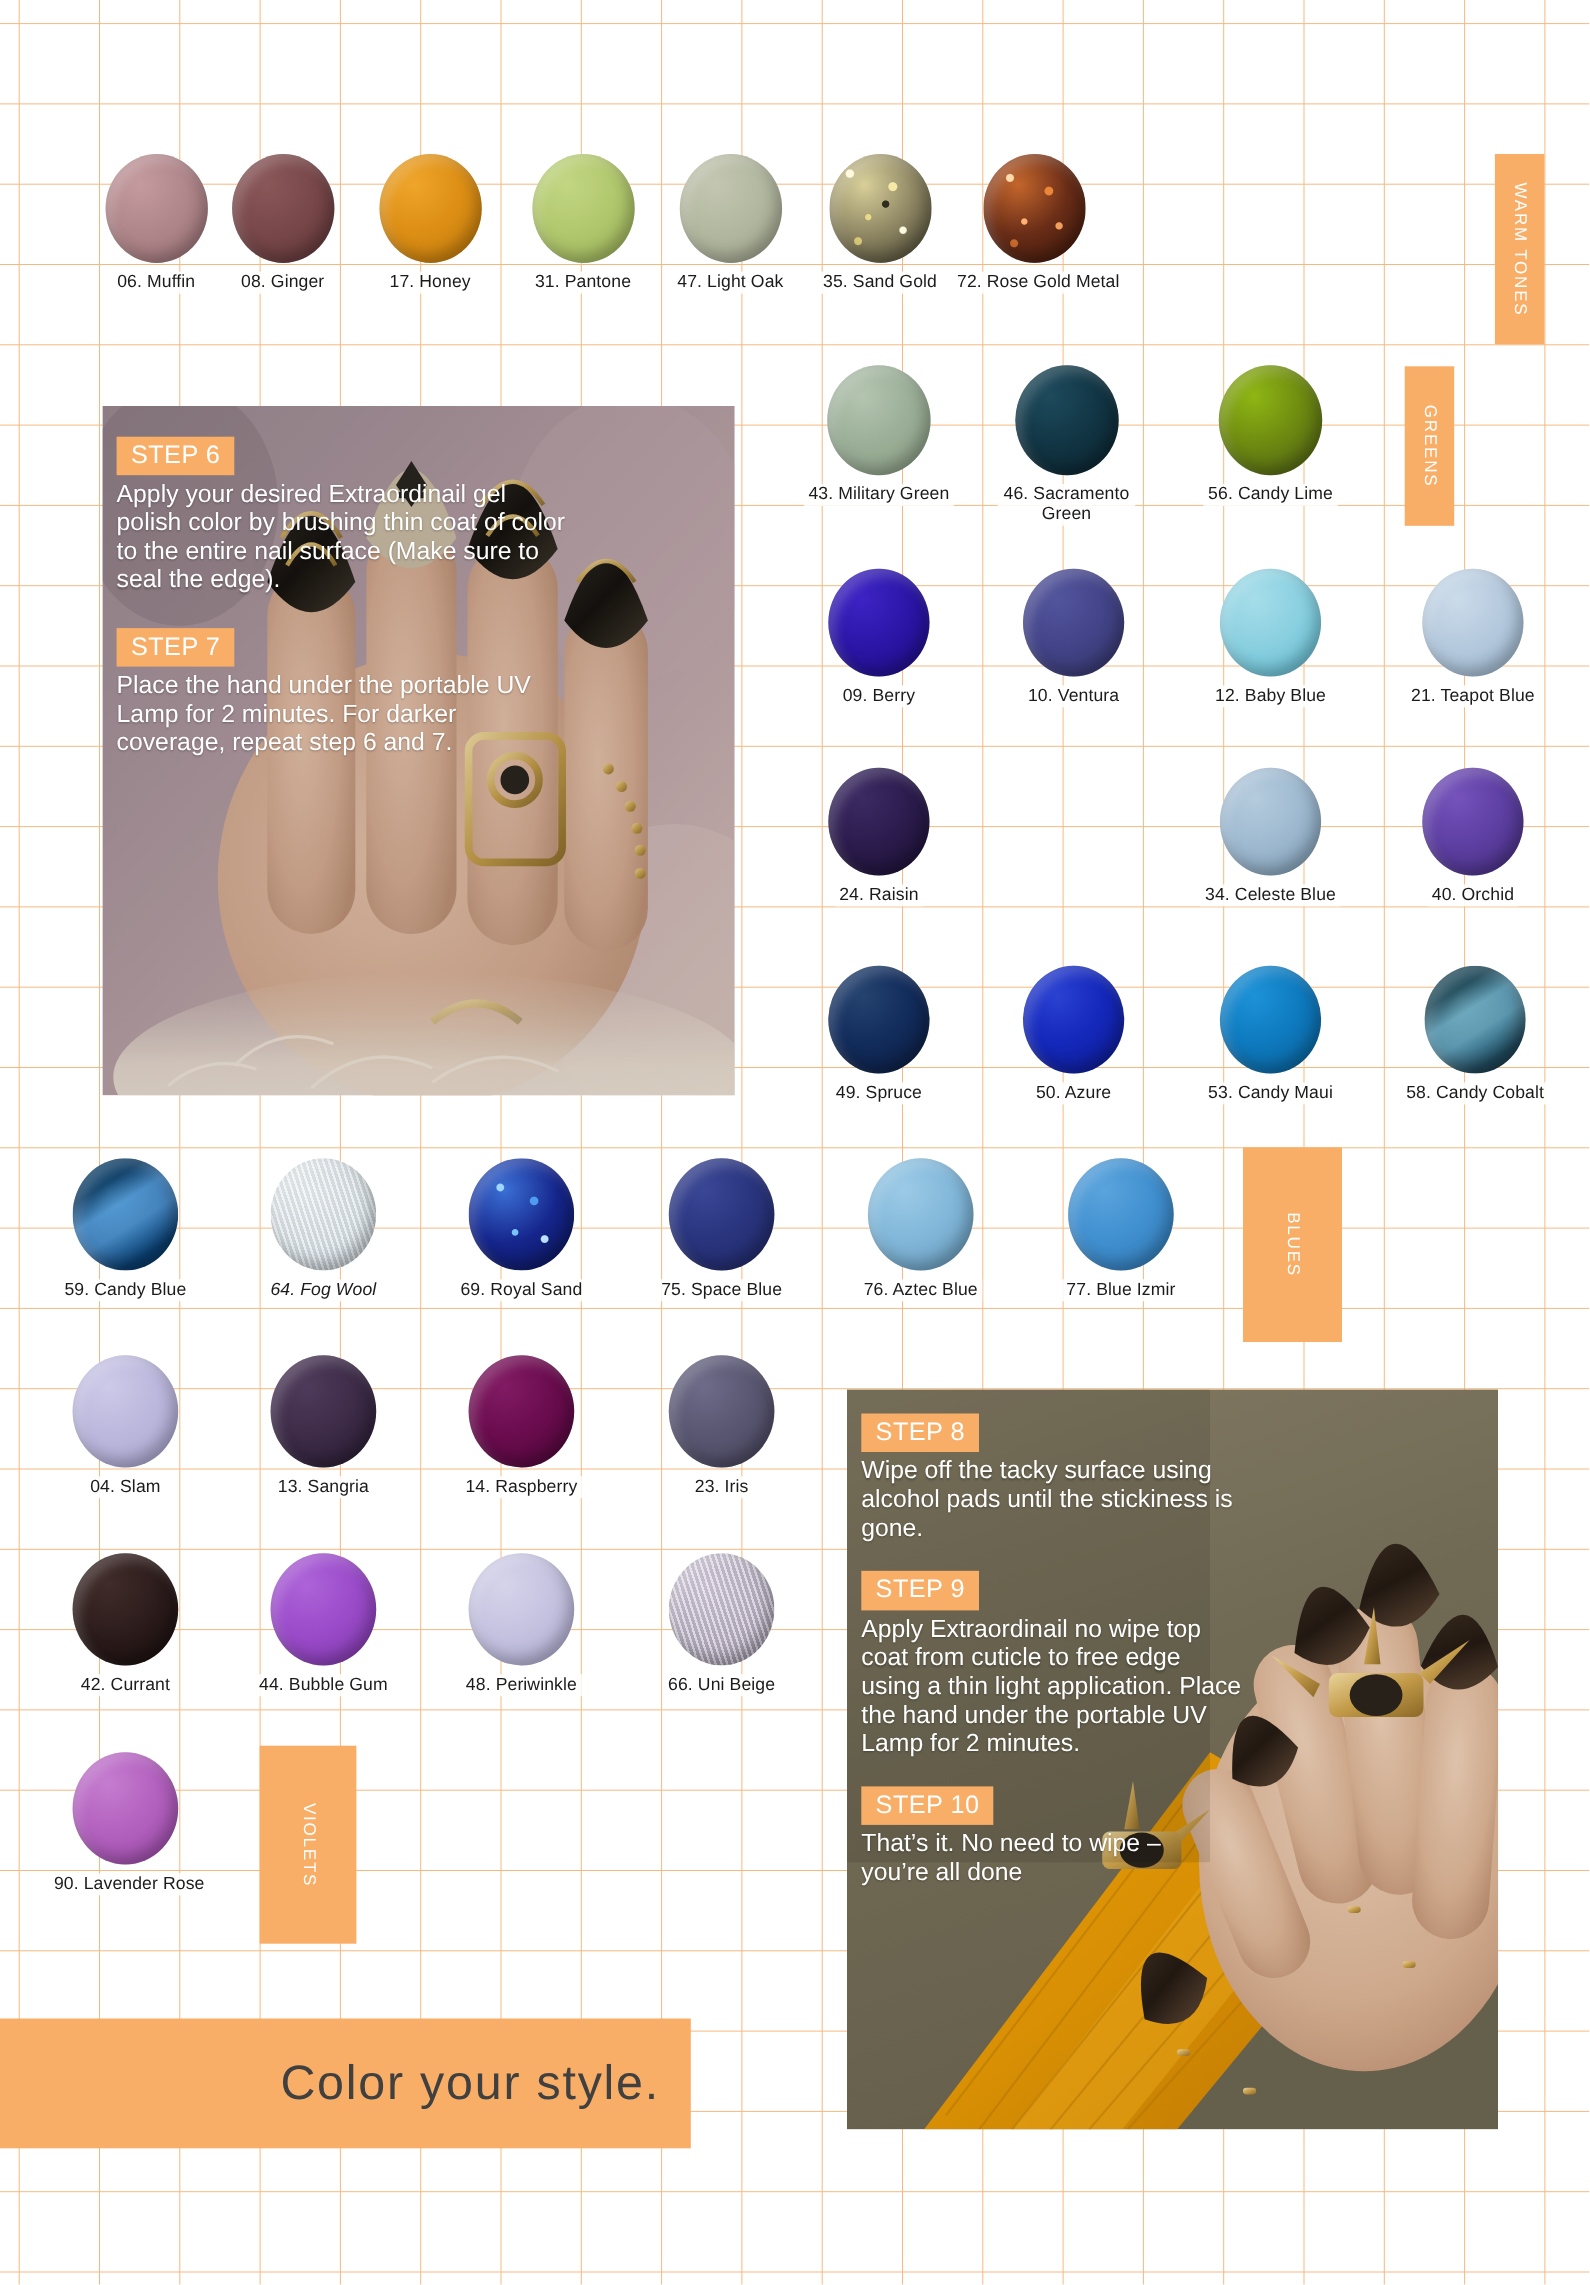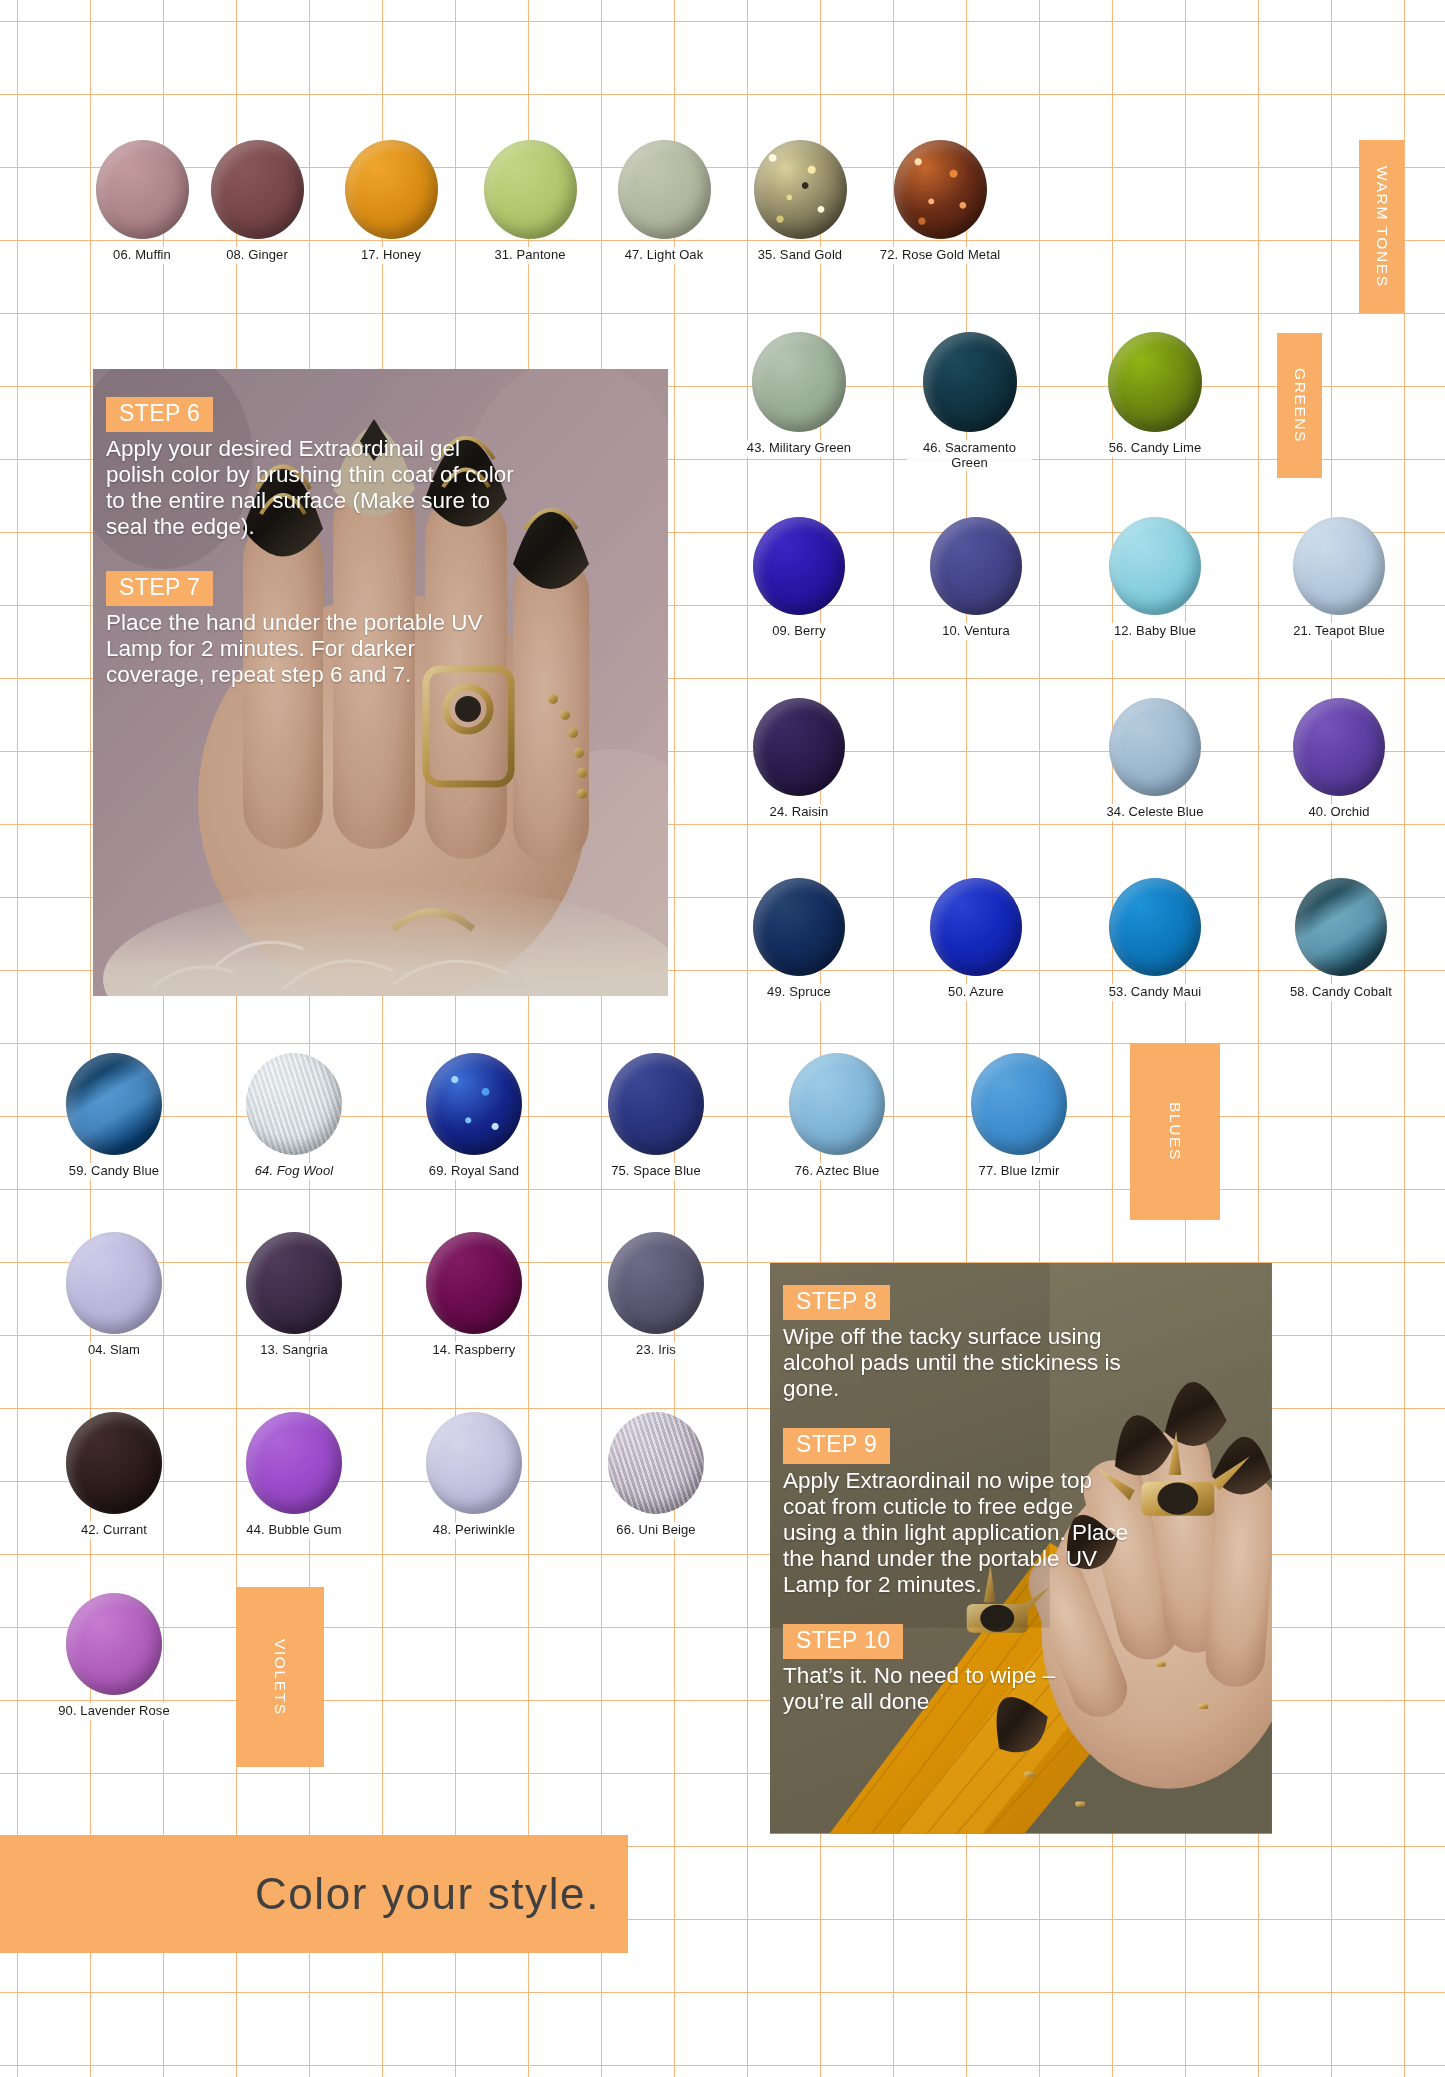--- a/index.html
+++ b/index.html
@@ -24,21 +24,21 @@
   
   .swatch {
     position: absolute;
     text-align: center;
   }
   .dot {
     margin: 0 auto;
     border-radius: 50%;
   }
   .cap {
-    font-size: 13px;
+    font-size: 16px;
     color: #1b1b1b;
     line-height: 1.12;
     margin-top: 8px;
     letter-spacing: .1px;
     background: rgba(255,255,255,.88);
     display: inline-block;
     padding: 1px 4px;
     white-space: nowrap;
   }
   .cap.wrap { white-space: normal; }
@@ -378,21 +378,21 @@
     </svg>
 
     <div class="steps" style="top:28px;">
       <div class="step-tag" style="margin-left:13px;">STEP 6</div>
       <div class="step-body" style="width:430px;margin-top:4px;">Apply your desired Extraordinail gel polish color by brushing thin coat of color to the entire nail surface (Make sure to seal the edge).</div>
       <div class="step-tag" style="margin-left:13px;margin-top:30px;">STEP 7</div>
       <div class="step-body" style="width:400px;margin-top:4px;">Place the hand under the portable UV Lamp for 2 minutes. For darker coverage, repeat step 6 and 7.</div>
     </div>
   </div>
 
-  <div class="photo" style="left:770px;top:1263px;width:502px;height:673px;">
+  <div class="photo" style="left:770px;top:1263px;width:592px;height:673px;">
     <svg class="layer" viewBox="0 0 592 673" preserveAspectRatio="none">
       <defs>
         <linearGradient id="bgBot" x1="0" y1="0" x2="0.3" y2="1">
           <stop offset="0%" stop-color="#8a8268"></stop>
           <stop offset="50%" stop-color="#77705a"></stop>
           <stop offset="100%" stop-color="#6c6651"></stop>
         </linearGradient>
         <linearGradient id="knit" x1="0" y1="0" x2="1" y2="1">
           <stop offset="0%" stop-color="#f2a70b"></stop>
           <stop offset="45%" stop-color="#e89a05"></stop>

